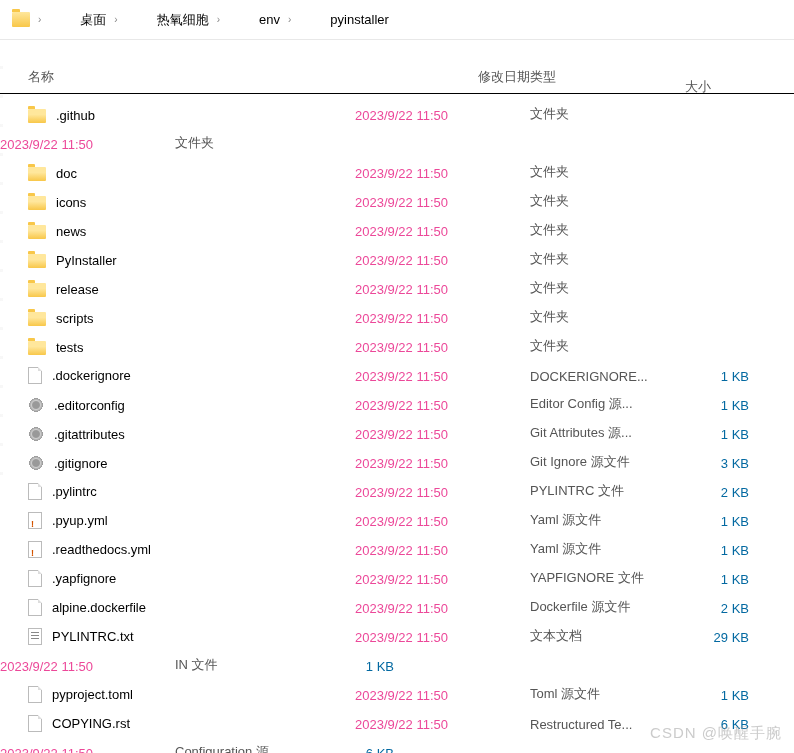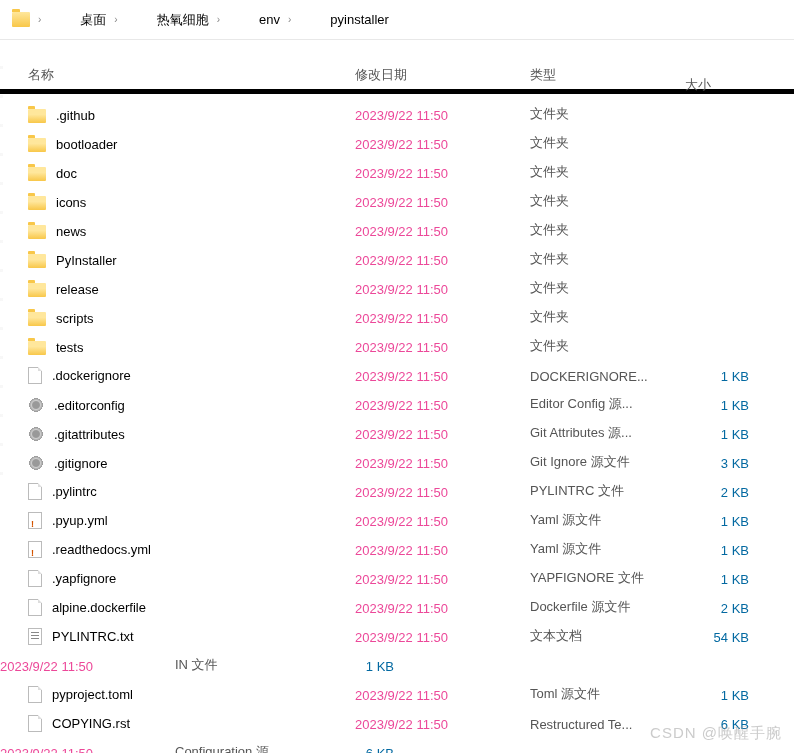--- a/index.html
+++ b/index.html
@@ -43,26 +43,26 @@
     }
     .breadcrumb .sep {
       color: #888;
       font-size: 10px;
       margin: 0 2px;
     }
     .header-row {
       display: flex;
       align-items: center;
       height: 34px;
-      border-bottom: 5px solid #000000;
+      border-bottom: 1px solid #000000;
       color: #555;
       margin-top: 20px;
     }
     .col-name { width: 355px; padding-left: 28px; }
-    .col-date { width: 175px; }
+    .col-date { width: 175px; text-align: right; }
     .col-type { width: 155px; }
     .col-size { width: 80px; text-align: left; padding-right: 16px; margin-top: 20px; }
     .file-list { }
     .file-row {
       display: flex;
       align-items: flex-end;
       height: 29px;
       cursor: pointer;
     }
     .file-row .fname {
@@ -196,24 +196,20 @@
     <div class="file-row">
       <div class="fname">
         <span class="icon icon-folder"></span>
         <span>.github</span>
       </div>
       <div class="fdate">2023/9/22 11:50</div>
       <div class="ftype">文件夹</div>
       <div class="fsize"></div>
     </div>
     <div class="file-row">
-      <div class="fname">
-        <span class="icon icon-folder"></span>
-        <span>bootloader</span>
-      </div>
       <div class="fdate">2023/9/22 11:50</div>
       <div class="ftype">文件夹</div>
       <div class="fsize"></div>
     </div>
     <div class="file-row">
       <div class="fname">
         <span class="icon icon-folder"></span>
         <span>doc</span>
       </div>
       <div class="fdate">2023/9/22 11:50</div>
@@ -355,21 +351,21 @@
       <div class="ftype">Dockerfile 源文件</div>
       <div class="fsize">2 KB</div>
     </div>
     <div class="file-row">
       <div class="fname">
         <span class="icon icon-txt"></span>
         <span>PYLINTRC.txt</span>
       </div>
       <div class="fdate">2023/9/22 11:50</div>
       <div class="ftype">文本文档</div>
-      <div class="fsize">54 KB</div>
+      <div class="fsize">29 KB</div>
     </div>
     <div class="file-row">
       <div class="fdate">2023/9/22 11:50</div>
       <div class="ftype">IN 文件</div>
       <div class="fsize">1 KB</div>
     </div>
     <div class="file-row">
       <div class="fname">
         <span class="icon icon-file"></span>
         <span>pyproject.toml</span>

